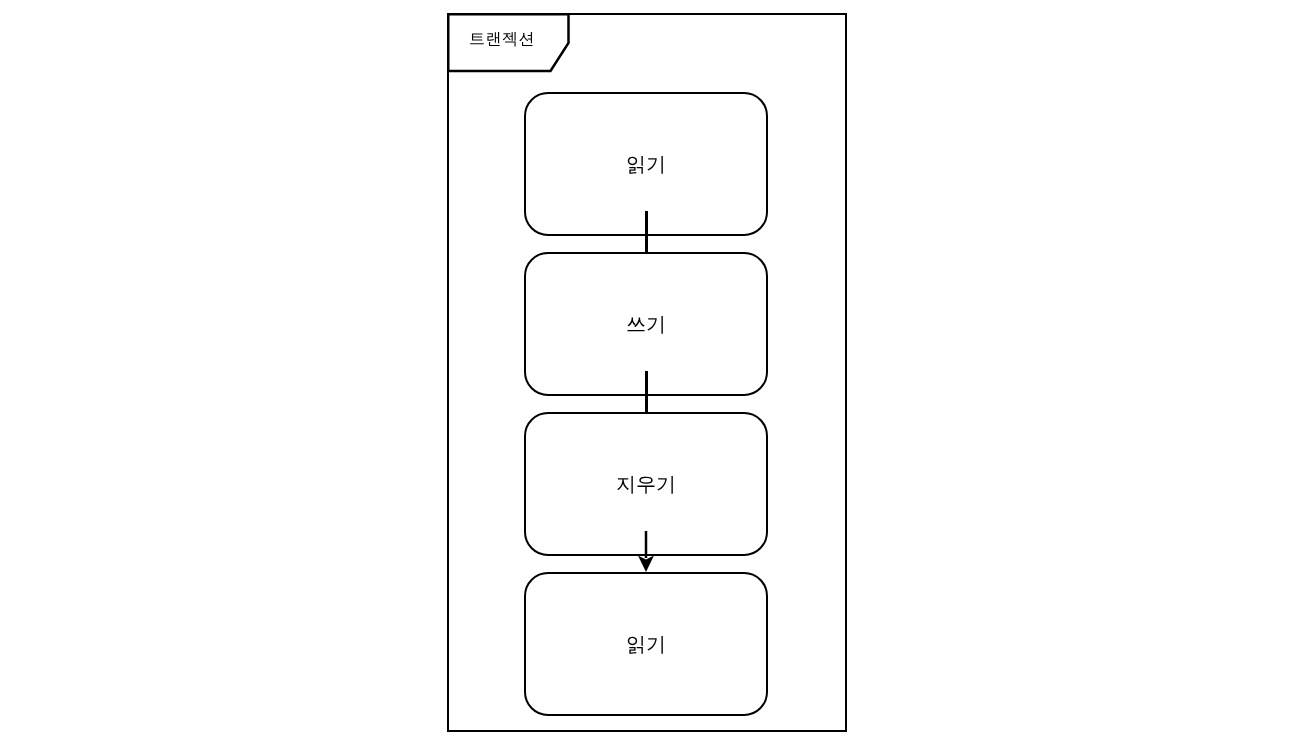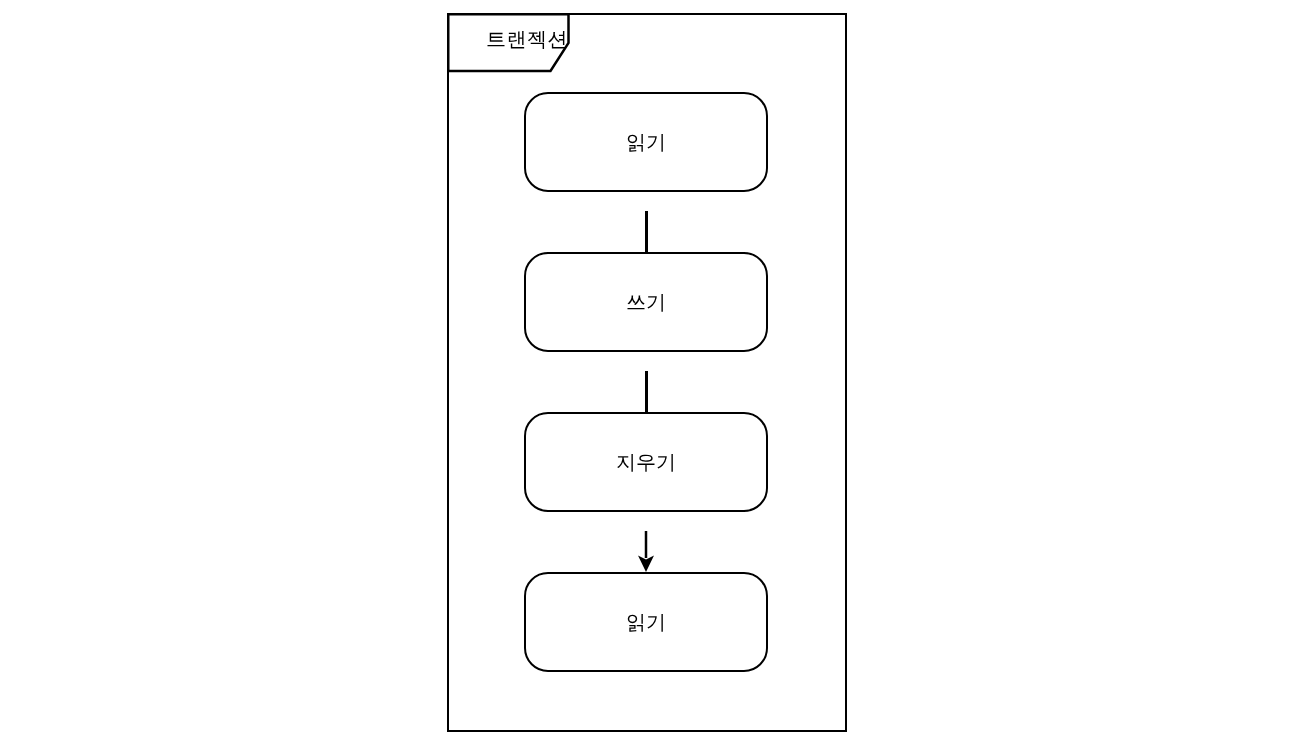--- a/index.html
+++ b/index.html
@@ -21,34 +21,34 @@
     border: 2.5px solid #000000;
     background: #ffffff;
   }
   .tab-shape {
     position: absolute;
     left: 447px; top: 13px;
     display: block;
   }
   .tab-label {
     position: absolute;
-    left: 472px; top: 13px;
+    left: 447px; top: 13px;
     width: 110px; height: 52px;
     display: flex;
     align-items: center;
     justify-content: center;
-    font-size: 20px;
+    font-size: 16px;
     font-weight: 500;
     color: #000000;
     letter-spacing: 0.5px;
   }
   .node {
     position: absolute;
     left: 524px;
-    width: 244px; height: 100px;
+    width: 244px; height: 144px;
     border: 2.5px solid #000000;
     border-radius: 24px;
     background: #ffffff;
     display: flex;
     align-items: center;
     justify-content: center;
   }
   .node-label {
     font-size: 20px;
     color: #000000;

